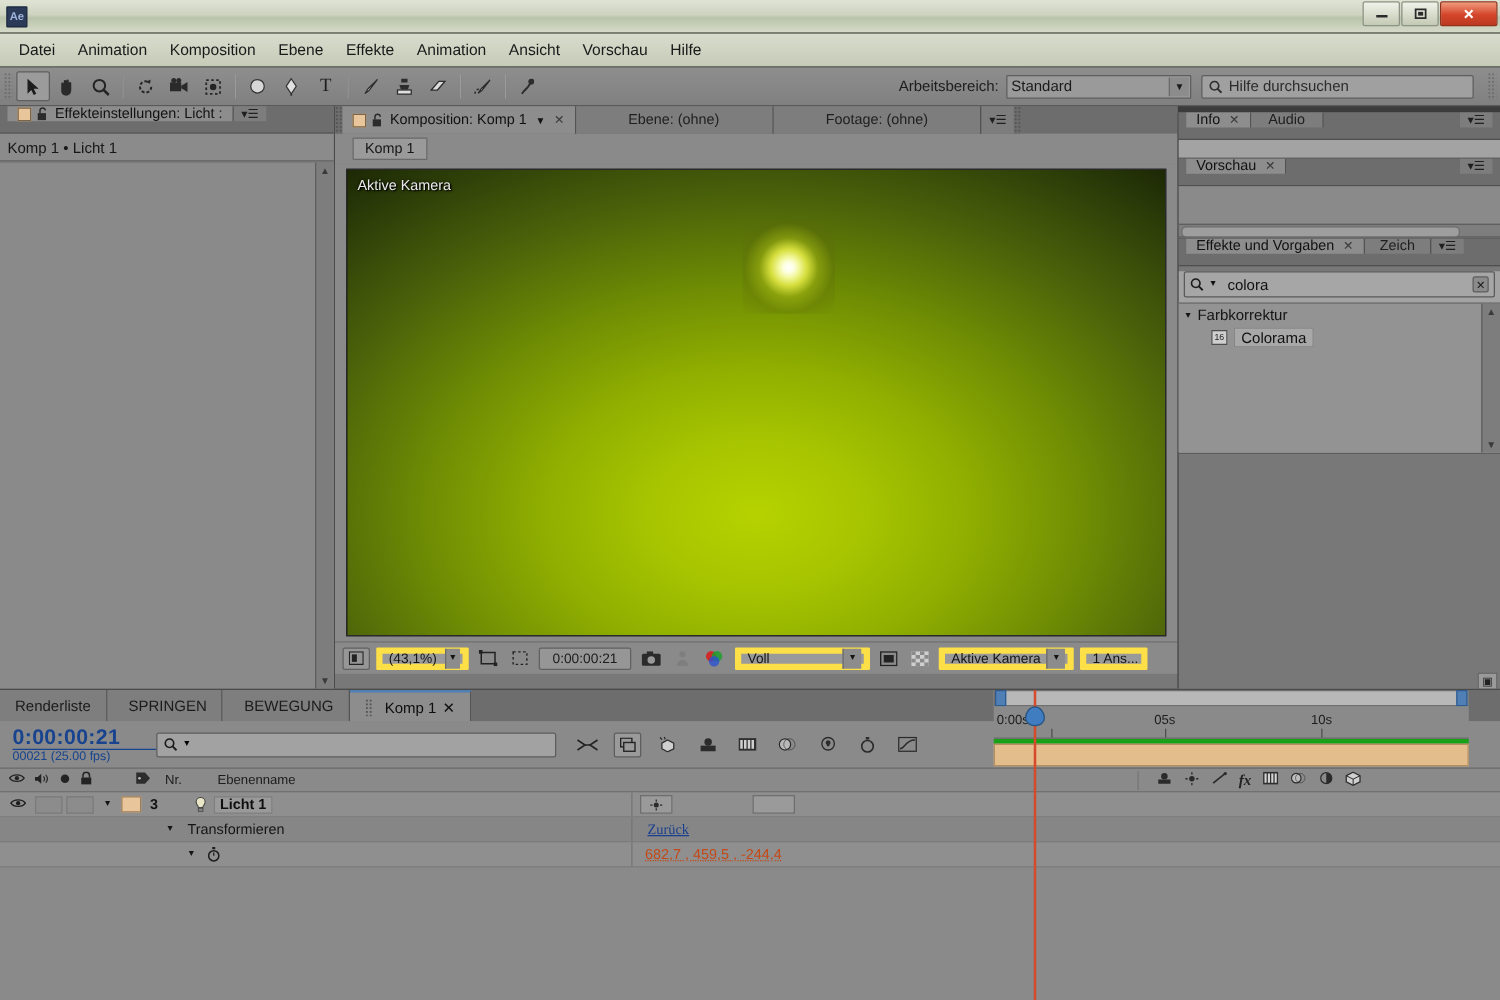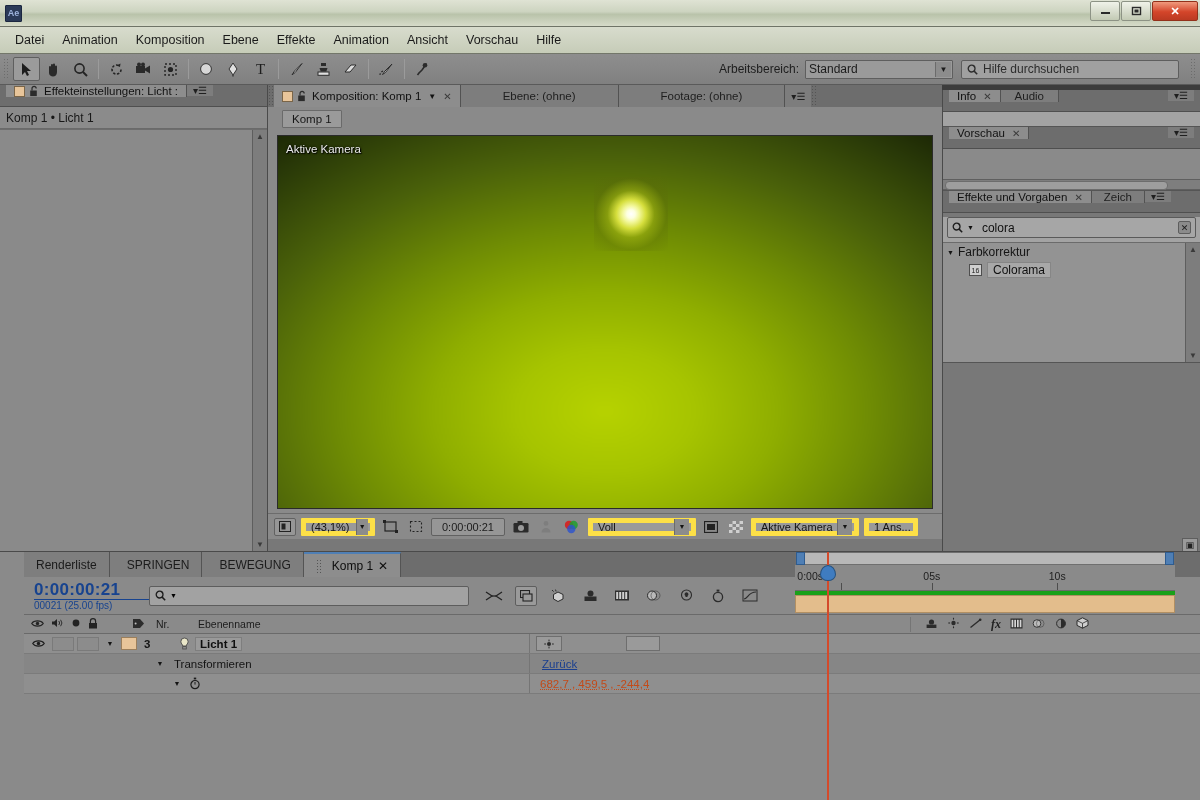--- a/index.html
+++ b/index.html
@@ -179,21 +179,21 @@
   .bpc { width: 13px; height: 12px; background: #cfcfcf; border: 1px solid #4e4e4e;
     font-size: 7px; color: #222; display: flex; align-items: center; justify-content: center; }
   .prev-fill { height: 30px; background: #8a8a8a; }
   .hscroll { height: 11px; background: #7e7e7e; border-top: 1px solid #5f5f5f;
     border-bottom: 1px solid #5f5f5f; padding: 1px 2px; }
   .hscroll .thumb { height: 9px; width: 88%; background: #9e9e9e;
     border: 1px solid #6d6d6d; border-radius: 4px; }
 
   
   #timeline { position: absolute; left: 0; top: 551px; width: 1200px; height: 249px;
-    background: #8a8a8a; border-top: 1px solid #4a4a4a; padding-left: 24px; }
+    background: #8a8a8a; border-top: 1px solid #4a4a4a; }
   .tl-tabbar { height: 25px; background: #6d6d6d; display: flex; align-items: stretch; }
   .tl-tab { display: flex; align-items: center; gap: 5px; padding: 0 12px;
     background: #7e7e7e; border-right: 1px solid #545454; font-size: 12px; color: #1b1b1b; }
   .tl-tab.active { background: #8d8d8d; border-top: 2px solid #4f7fb5; color: #0d0d0d; }
   .tl-head { height: 38px; background: #8a8a8a; display: flex; align-items: center;
     border-bottom: 1px solid #6a6a6a; position: relative; }
   .tc-big { font-size: 17px; font-weight: bold; color: #17438f; letter-spacing: .3px;
     border-bottom: 1px solid #17438f; line-height: 19px; }
   .tc-sub { font-size: 10px; color: #17438f; }
   .tl-search { width: 320px; height: 20px; background: #a2a2a2; border: 1px solid #5d5d5d;
@@ -208,21 +208,21 @@
   .tl-rows { position: relative; }
   .tl-row { height: 20px; display: flex; align-items: center; border-bottom: 1px solid #7b7b7b;
     font-size: 11.5px; color: #141414; }
   .tl-row.sel { background: #8f8f8f; }
   .tl-row.alt { background: #868686; }
   .leftcols { width: 505px; display: flex; align-items: center; height: 100%; }
   .switchcols { width: 290px; display: flex; align-items: center; height: 100%;
     border-left: 1px solid #757575; }
   .layername { font-weight: bold; color: #0f0f0f; background: #9a9a9a;
     border: 1px solid #7e7e7e; padding: 0 4px; }
-  .link-back { color: #1a3f8f; text-decoration: underline; font-size: 11.5px; }
+  .link-back { color: #1a3f8f; text-decoration: underline; font-size: 11.5px; font-family: Liberation Serif, serif; }
   .pos-val { color: #c34a18; font-size: 11.5px; text-decoration: underline;
     text-decoration-style: dotted; }
 
   .tl-graph { position: absolute; left: 795px; top: 0; width: 380px; bottom: 0; }
   .ruler { height: 26px; background: #8a8a8a; position: relative;
     border-bottom: 1px solid #6a6a6a; }
   .ruler .tick { position: absolute; bottom: 0; width: 1px; height: 7px; background: #4d4d4d; }
   .ruler .rlabel { position: absolute; top: 5px; font-size: 10.5px; color: #1d1d1d;
     transform: translateX(-50%); }
   .workbar { height: 13px; background: #b8b8b8; border: 1px solid #6f6f6f;

